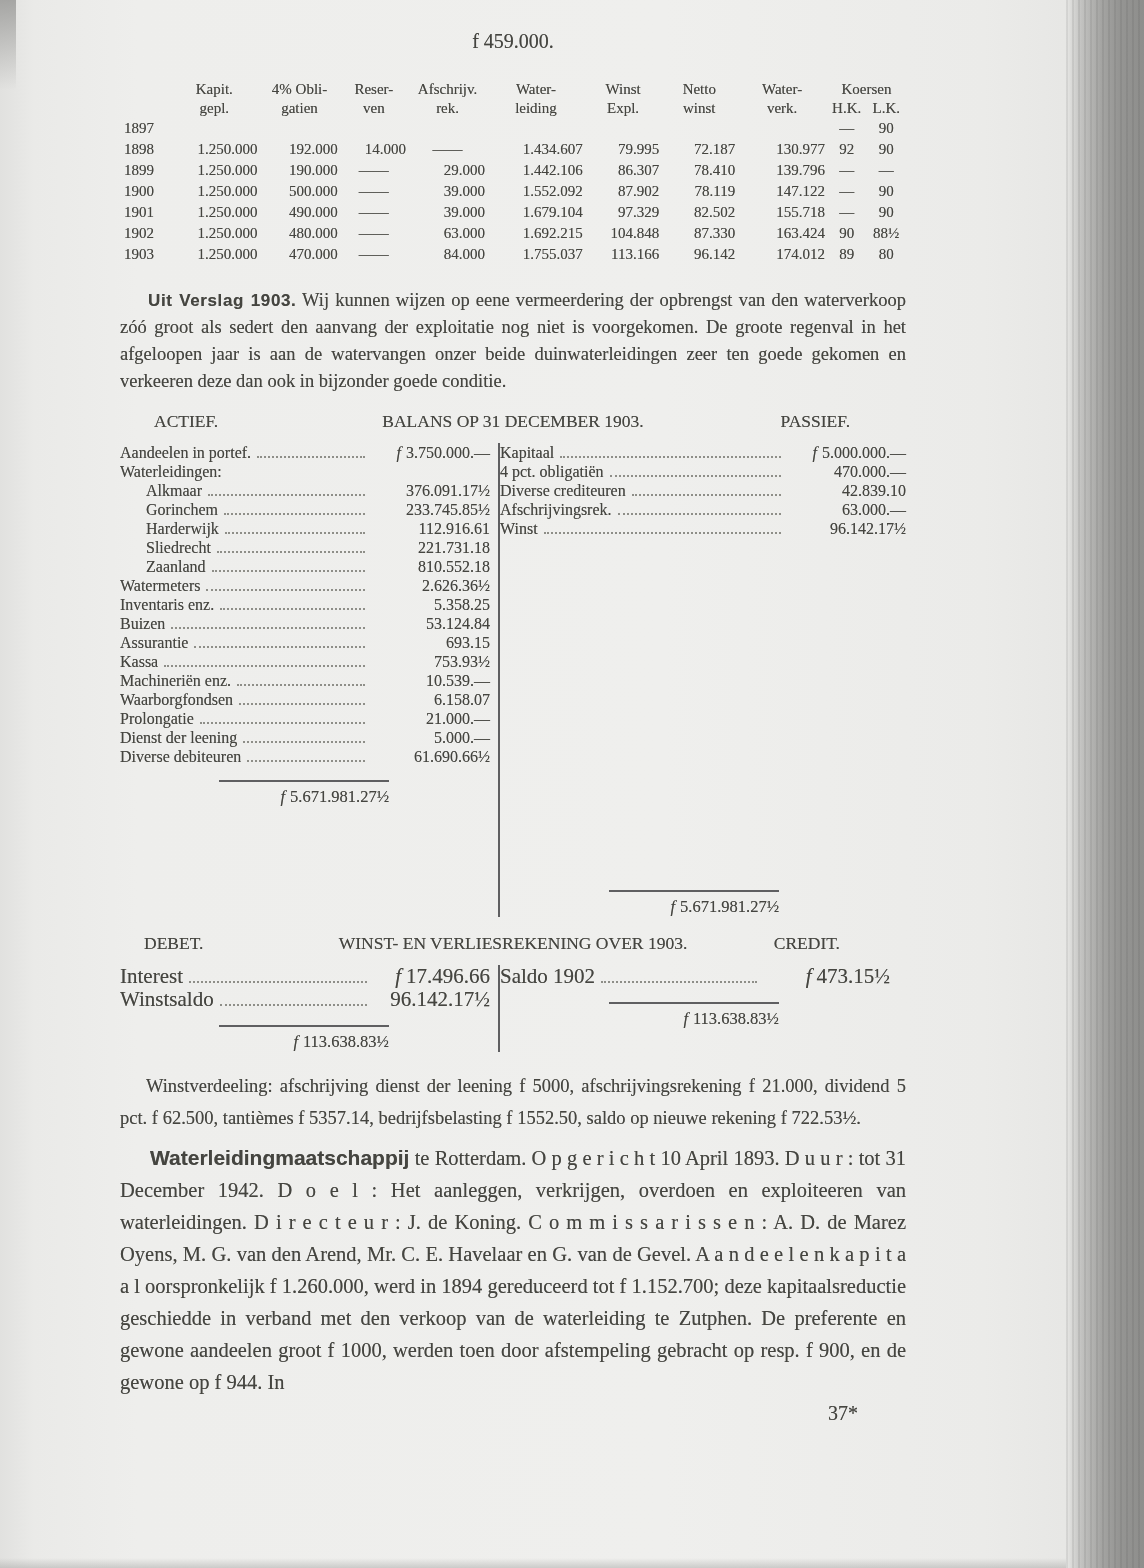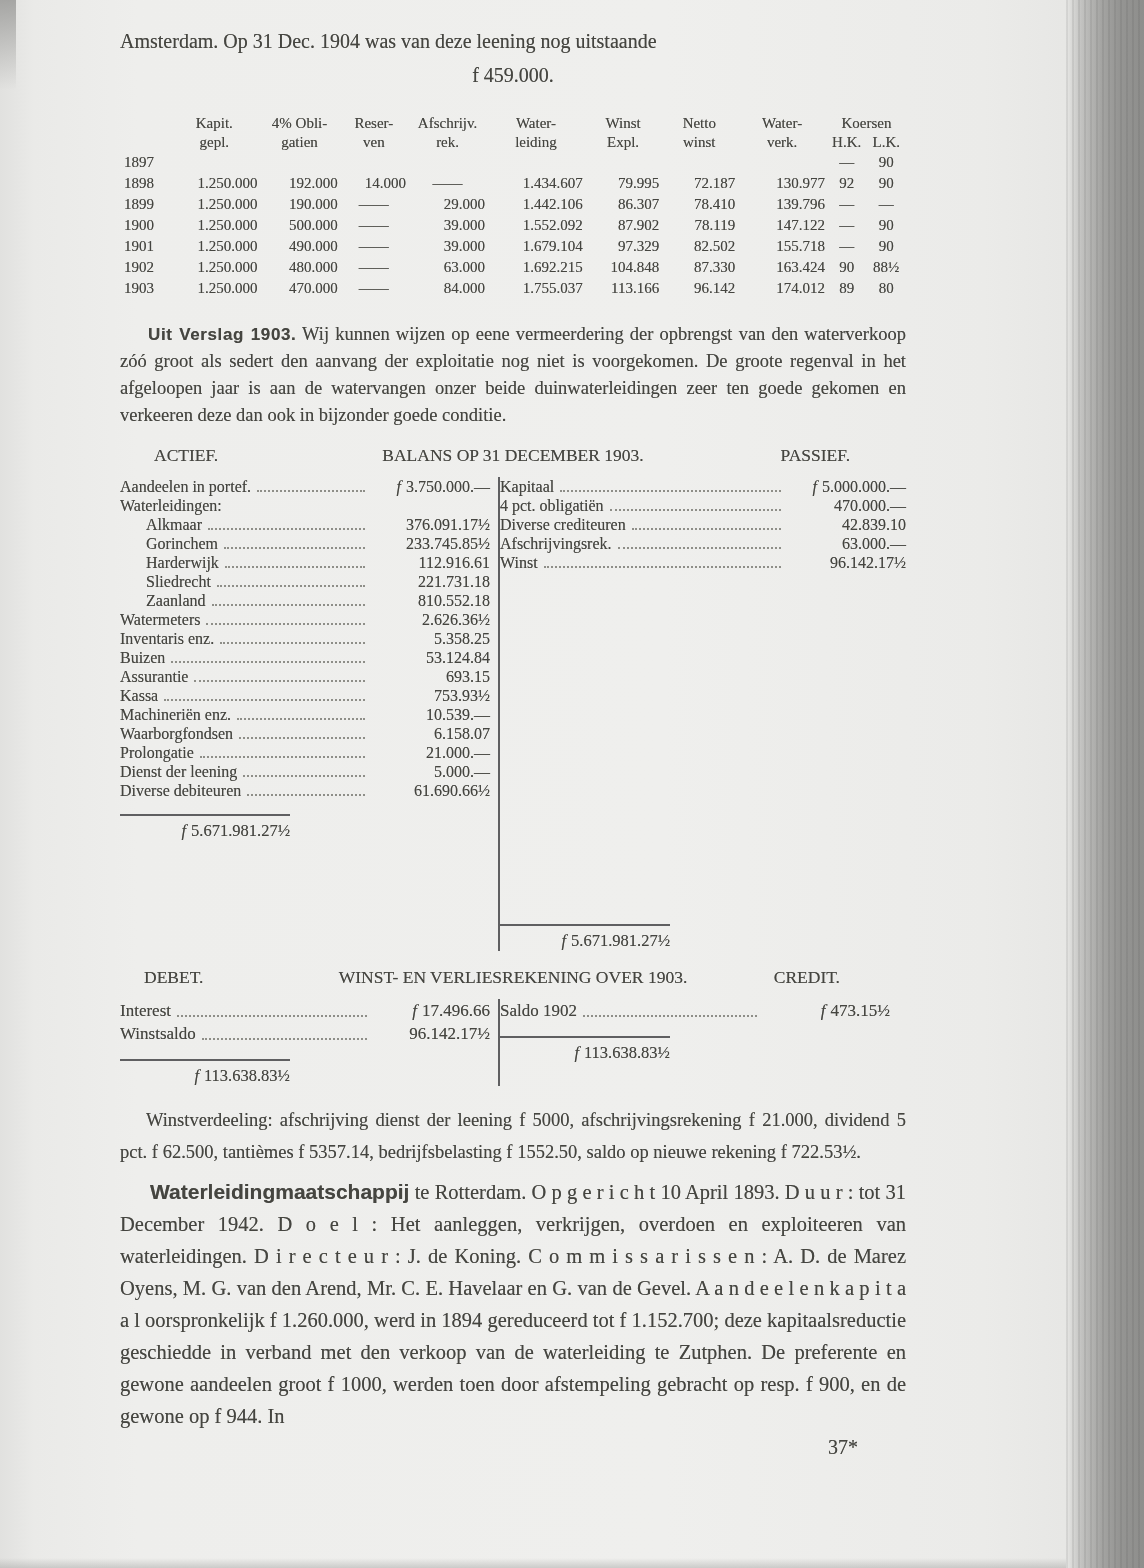--- a/index.html
+++ b/index.html
@@ -49,26 +49,26 @@
   .twocol{display:flex;align-items:stretch;margin-top:8px;}
   .col-l{width:378px;padding-right:8px;}
   .col-r{width:408px;border-left:2px solid #5f5f61;}
 
   .bs-row{display:flex;font-size:16px;line-height:19px;white-space:nowrap;}
   .bs-row .dots{flex:1;border-bottom:2px dotted #8e8e88;margin:0 5px 4px 6px;}
   .bs-row.nodots .dots{border-bottom:none;}
   .bs-row .amt{text-align:right;min-width:120px;}
   .bs-row.ind{padding-left:26px;}
 
-  .total-row{display:flex;justify-content:flex-start;margin-top:14px;font-size:16.5px;}
+  .total-row{display:flex;justify-content:center;margin-top:14px;font-size:16.5px;}
   .total-rule{border-top:2px solid #5f5f61;padding-top:5px;min-width:170px;text-align:right;}
   .col-r .total-row{margin-right:18px;}
   .col-l .total-row{margin-right:2px;}
 
-  .pl-row{display:flex;font-size:17px;line-height:23px;white-space:nowrap;}
+  .pl-row{display:flex;font-size:21px;line-height:23px;white-space:nowrap;}
   .pl-row .dots{flex:1;border-bottom:2px dotted #8e8e88;margin:0 5px 5px 6px;}
   .pl-row .amt{text-align:right;min-width:118px;}
   .col-r .pl-row .amt{min-width:128px;margin-right:16px;}
 
   .winstverd{margin:18px 0 0 0;font-size:18.5px;line-height:32px;text-align:justify;text-indent:26px;}
 
   .company{margin:8px 0 0 0;font-size:20.5px;line-height:32px;text-align:justify;text-indent:30px;}
   .company-name{font-family:"Liberation Sans","DejaVu Sans",sans-serif;font-weight:bold;font-size:21px;}
 
   .footer{margin-top:4px;text-align:right;padding-right:48px;font-size:20px;}
@@ -80,21 +80,20 @@
   <div class="gutter">
     <div class="gutter-streaks"></div>
   </div>
   <div class="corner-tl"></div>
   <div class="edge-bottom"></div>
 
   <div class="content txt">
 
 
     <div class="intro">
-      <div>Amsterdam.  Op 31 Dec. 1904 was van deze leening nog uitstaande</div>
       <div class="l2">f 459.000.</div>
     </div>
 
     <table class="stats">
       <thead>
         <tr>
           <th style="width:48px"></th>
           <th style="width:92px">Kapit.</th>
           <th style="width:82px">4% Obli-</th>
           <th style="width:70px">Reser-</th>

